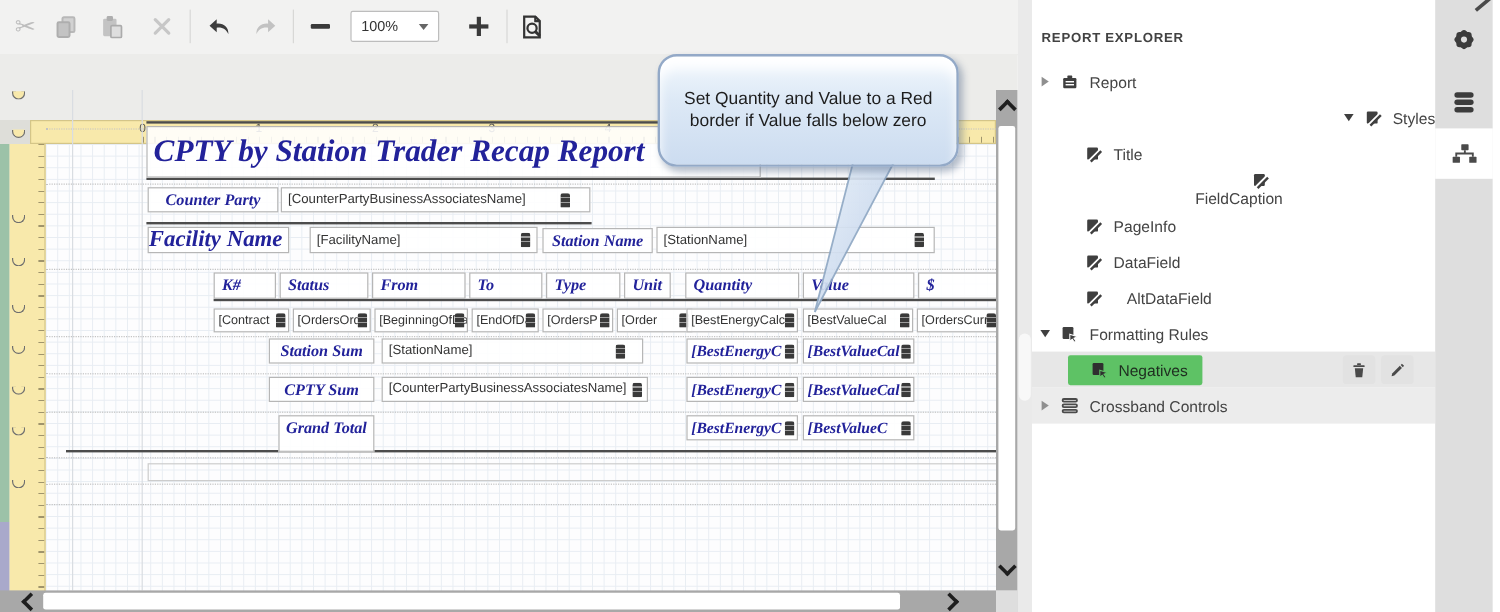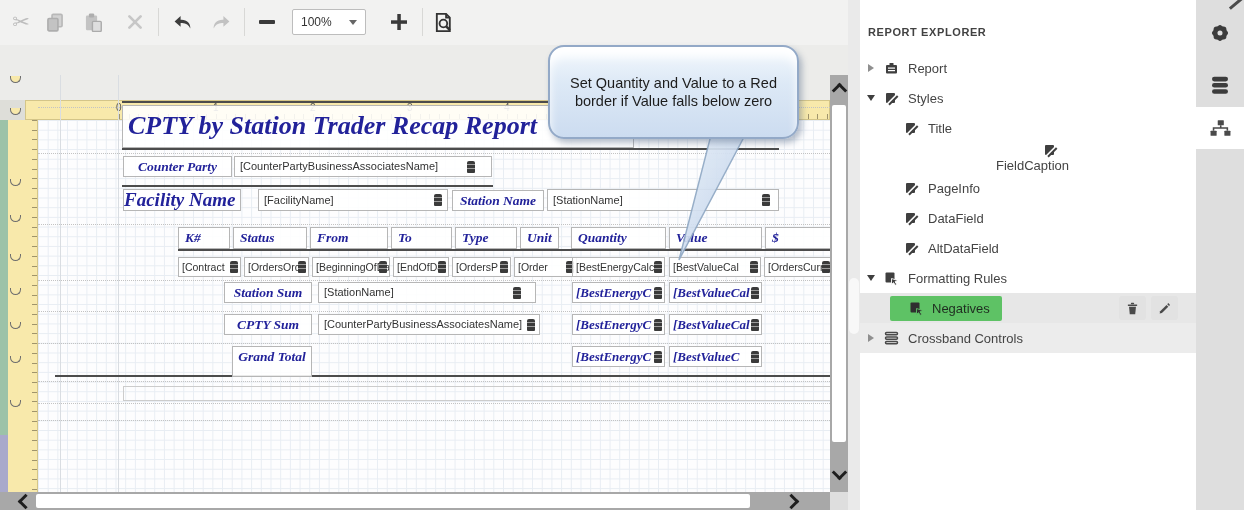--- a/index.html
+++ b/index.html
@@ -300,21 +300,21 @@
             <rect x="2" y="3.5" width="11" height="8.5" rx="1"></rect>
             <rect x="5.5" y="1.5" width="4" height="2.5" rx="0.5"></rect>
             <rect x="4" y="6" width="7" height="1.2" fill="#fff"></rect>
             <rect x="4" y="8.5" width="7" height="1.2" fill="#fff"></rect>
           </g>
         </svg>
     </span>
     <span style="margin-left:9px;">Report</span>
   </div>
 
-  <div class="trow" style="top:83px;">
+  <div class="trow" style="top:83px;justify-content:flex-end;">
     <span class="exp-d" style="margin-left:7px;"></span>
     <span class="t-ico" style="margin-left:9px;">
       <svg width="15" height="15" viewBox="0 0 15 15">
           <rect x="2" y="2" width="9" height="10" rx="1" fill="#3f3f3f"></rect>
           <line x1="3.5" y1="13" x2="12.5" y2="4" stroke="#fff" stroke-width="2"></line>
           <line x1="5" y1="13.7" x2="13.7" y2="5" stroke="#3f3f3f" stroke-width="2"></line>
         </svg>
     </span>
     <span style="margin-left:9px;">Styles</span>
   </div>
@@ -364,21 +364,21 @@
   </div>
 
   <div class="trow" style="top:233px;">
     <span class="t-ico" style="margin-left:44px;">
       <svg width="15" height="15" viewBox="0 0 15 15">
           <rect x="2" y="2" width="9" height="10" rx="1" fill="#3f3f3f"></rect>
           <line x1="3.5" y1="13" x2="12.5" y2="4" stroke="#fff" stroke-width="2"></line>
           <line x1="5" y1="13.7" x2="13.7" y2="5" stroke="#3f3f3f" stroke-width="2"></line>
         </svg>
     </span>
-    <span style="margin-left:9px;">AltDataField</span>
+    <span style="margin-left:20px;">AltDataField</span>
   </div>
 
   <div class="trow" style="top:263px;">
     <span class="exp-d" style="margin-left:7px;"></span>
     <span class="t-ico" style="margin-left:9px;">
       <svg width="15" height="15" viewBox="0 0 15 15">
           <rect x="1.5" y="1.5" width="9" height="10" rx="1" fill="#3f3f3f"></rect>
           <path d="M7.5 7.5 L14 9.6 L11 10.8 L12.8 13.4 L11.2 14.3 L9.6 11.7 L7.5 13.4 Z" fill="#3f3f3f" stroke="#fff" stroke-width="0.9"></path>
         </svg>
     </span>

